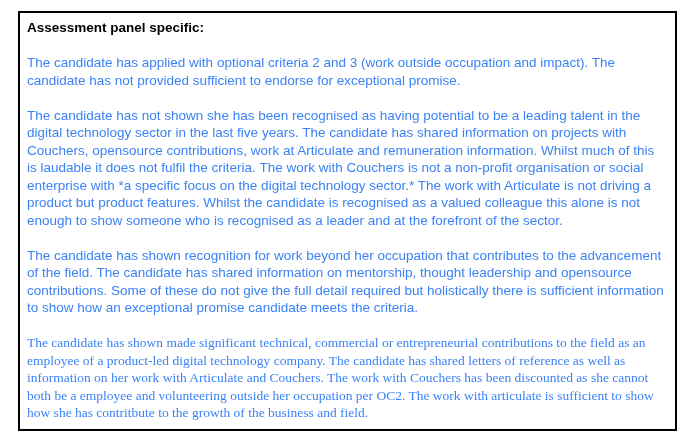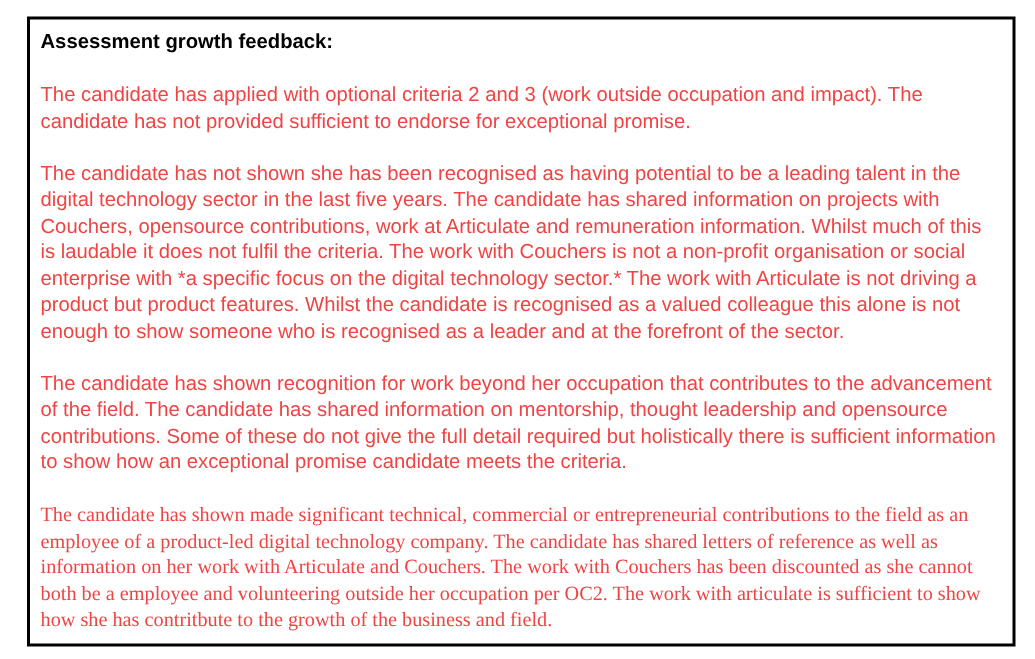--- a/index.html
+++ b/index.html
@@ -29,33 +29,33 @@
   .feedback-heading {
     font-size: 13.5px;
     font-weight: bold;
     color: #000000;
     line-height: 17.5px;
     margin-bottom: 17.5px;
   }
   .feedback-paragraph {
     font-size: 13.5px;
     font-weight: normal;
-    color: #ef4444;
+    color: #3b82f6;
     line-height: 17.5px;
     margin-bottom: 17.5px;
   }
   .feedback-paragraph:last-child {
     margin-bottom: 0;
     font-family: Liberation Serif, serif;
   }
 </style>
 </head>
 <body>
 
 <div class="page">
   <div class="feedback-box">
-    <div class="feedback-heading">Assessment growth feedback:</div>
+    <div class="feedback-heading">Assessment panel specific:</div>
     <div class="feedback-paragraph">The candidate has applied with optional criteria 2 and 3 (work outside occupation and impact). The candidate has not provided sufficient to endorse for exceptional promise.</div>
     <div class="feedback-paragraph">The candidate has not shown she has been recognised as having potential to be a leading talent in the digital technology sector in the last five years. The candidate has shared information on projects with Couchers, opensource contributions, work at Articulate and remuneration information. Whilst much of this is laudable it does not fulfil the criteria. The work with Couchers is not a non-profit organisation or social enterprise with *a specific focus on the digital technology sector.* The work with Articulate is not driving a product but product features. Whilst the candidate is recognised as a valued colleague this alone is not enough to show someone who is recognised as a leader and at the forefront of the sector.</div>
     <div class="feedback-paragraph">The candidate has shown recognition for work beyond her occupation that contributes to the advancement of the field. The candidate has shared information on mentorship, thought leadership and opensource contributions. Some of these do not give the full detail required but holistically there is sufficient information to show how an exceptional promise candidate meets the criteria.</div>
     <div class="feedback-paragraph">The candidate has shown made significant technical, commercial or entrepreneurial contributions to the field as an employee of a product-led digital technology company. The candidate has shared letters of reference as well as information on her work with Articulate and Couchers. The work with Couchers has been discounted as she cannot both be a employee and volunteering outside her occupation per OC2. The work with articulate is sufficient to show how she has contritbute to the growth of the business and field.</div>
   </div>
 </div>
 
 </body></html>

